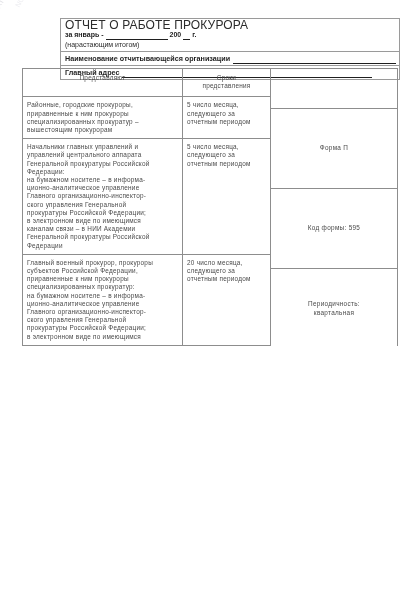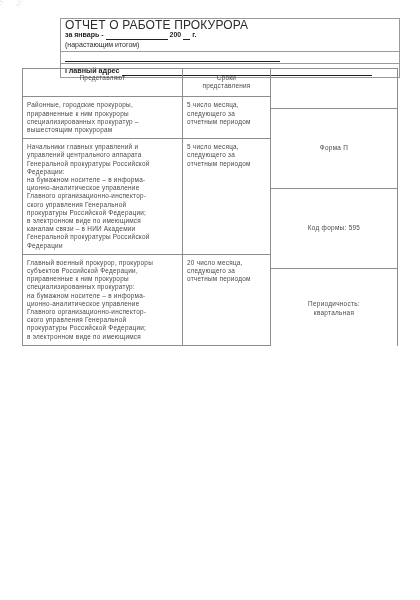--- a/index.html
+++ b/index.html
@@ -204,20 +204,21 @@
         <span class="blank-line bl-sm"></span>
         <span>200</span>
         <span class="blank-line" style="width:7px"></span>
         <span>г.</span>
       </div>
       <div class="hdr-note">(нарастающим итогом)</div>
     </div>
 
     <div class="hdr-row">
       <div class="hdr-field">
+        <span>Наименование отчитывающейся организации</span>
         <span class="fill-rest"></span>
       </div>
     </div>
 
     <div class="hdr-row last">
       <div class="hdr-field">
         <span>Главный адрес</span>
         <span class="fill-rest wide"></span>
       </div>
     </div>

